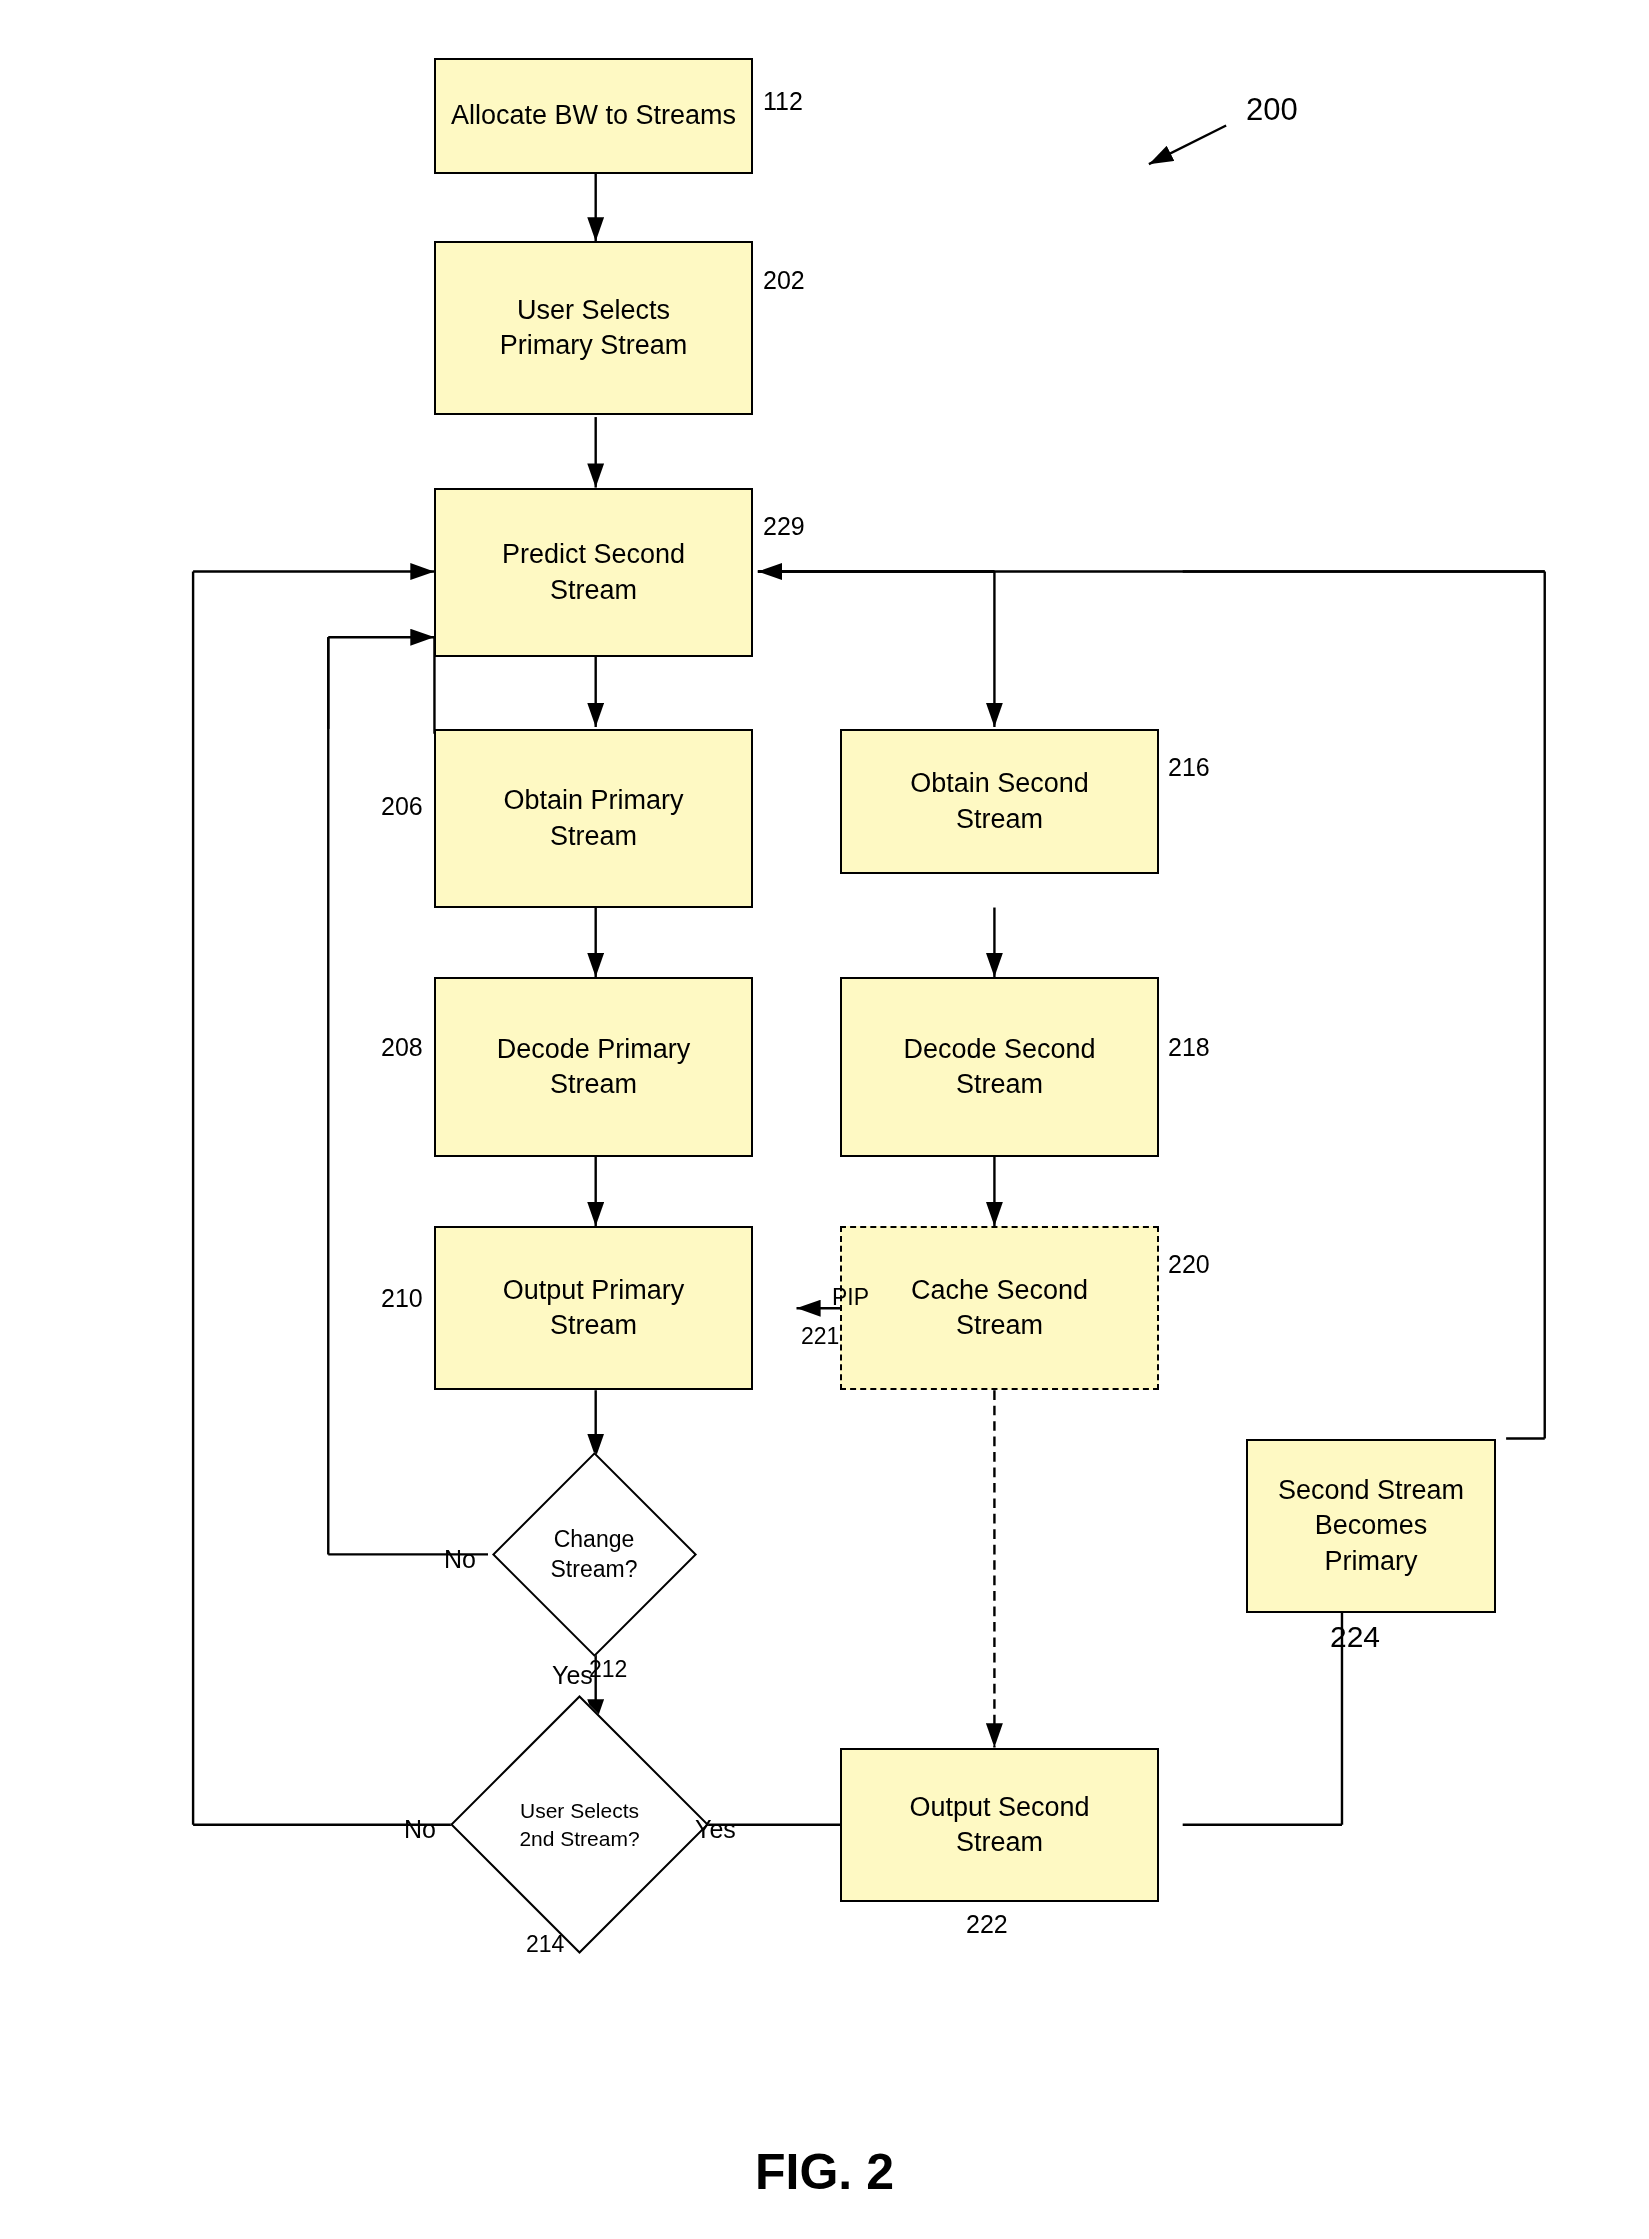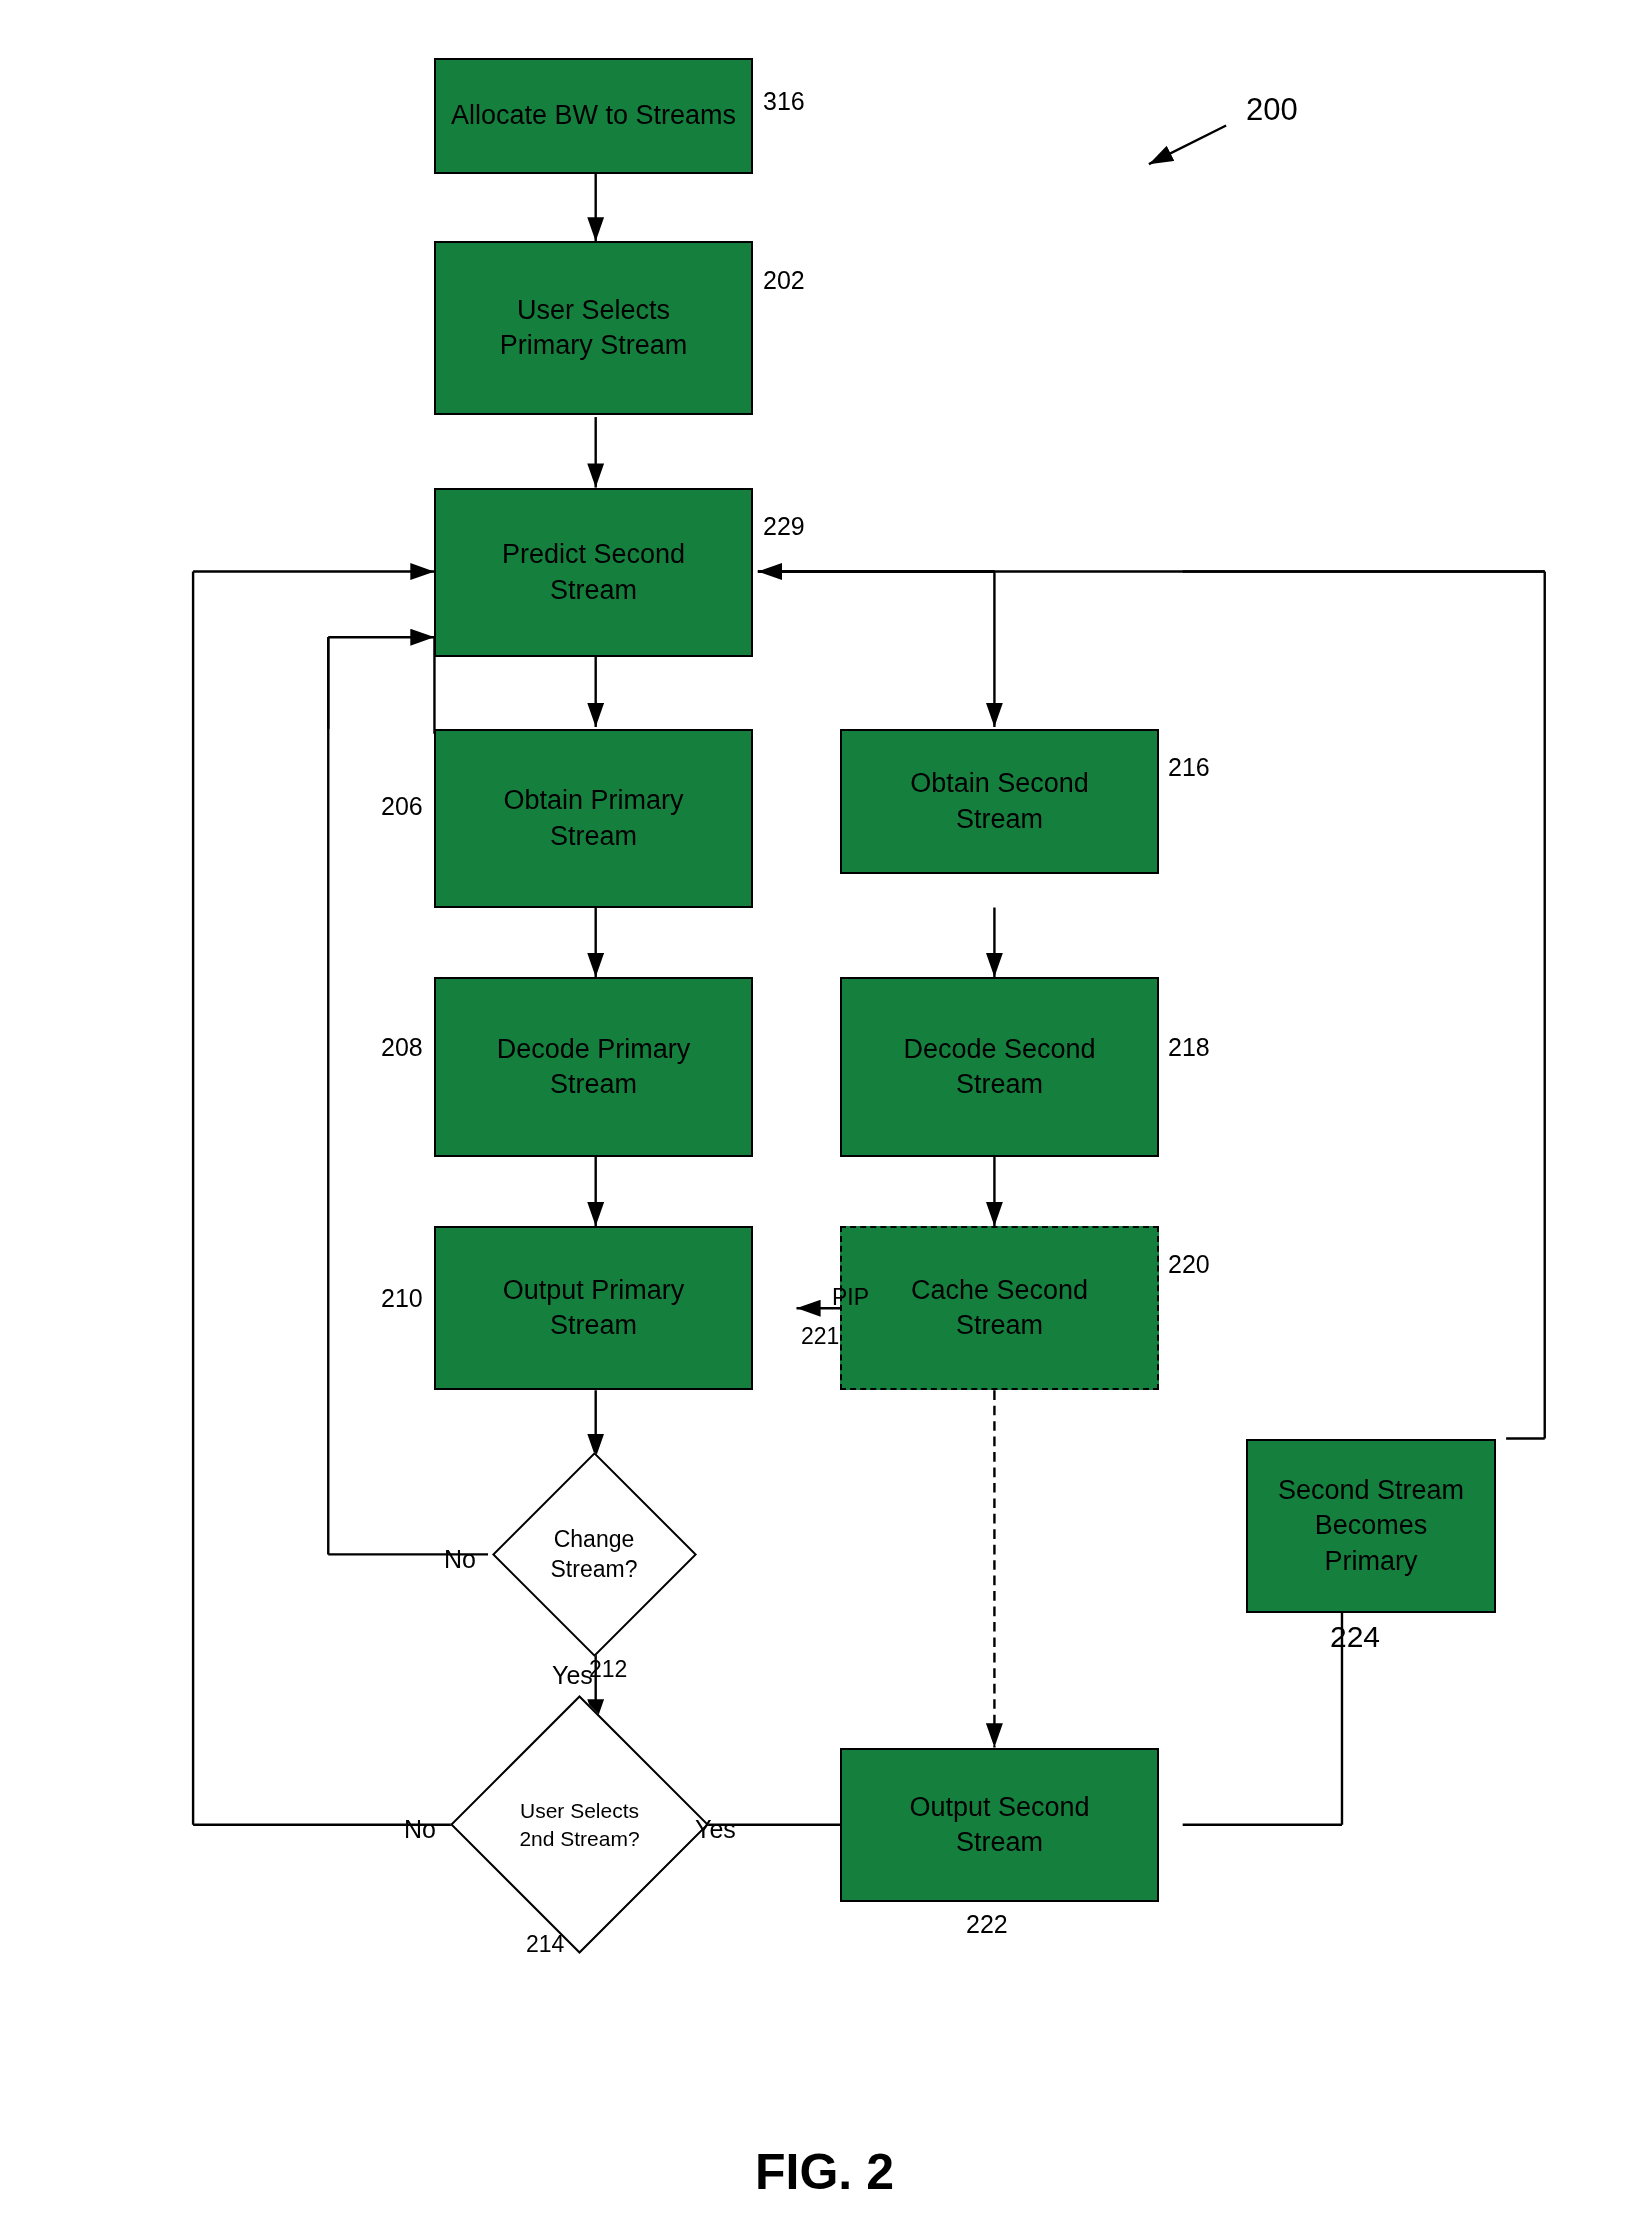--- a/index.html
+++ b/index.html
@@ -21,21 +21,21 @@
       font-size: 50px;
       font-weight: bold;
       font-family: Arial, sans-serif;
       padding-top: 19.3px;
     }
 
     
     .flow-box {
       position: absolute;
       border: 2.9px solid #000;
-      background: #15803d;
+      background: #fef9c3;
       display: flex;
       align-items: center;
       justify-content: center;
       text-align: center;
       font-size: 27px;
       font-weight: normal;
       font-family: Arial, sans-serif;
       line-height: 1.3;
     }
     .flow-box.dashed {
@@ -148,21 +148,21 @@
 
     <line x1="450" y1="660" x2="450" y2="760" stroke="#000" stroke-width="2.5"></line>
 
     <line x1="1270" y1="130" x2="1190" y2="170" stroke="#000" stroke-width="2.5" marker-end="url(#arrowhead)"></line>
   </svg>
 
   <div class="flow-box" style="left:434px; top:58px; width:319px; height:116px;">
     <span>Allocate BW to
 Streams</span>
   </div>
-  <div class="ref-label" style="left:763px; top:87px;">316</div>
+  <div class="ref-label" style="left:763px; top:87px;">112</div>
 
   <div class="flow-box" style="left:434px; top:241px; width:319px; height:174px;">
     <span>User Selects<br>Primary Stream</span>
   </div>
   <div class="ref-label" style="left:763px; top:266px;">202</div>
 
   <div class="flow-box" style="left:434px; top:488px; width:319px; height:169px;">
     <span>Predict Second<br>Stream</span>
   </div>
   <div class="ref-label" style="left:763px; top:512px;">229</div>

